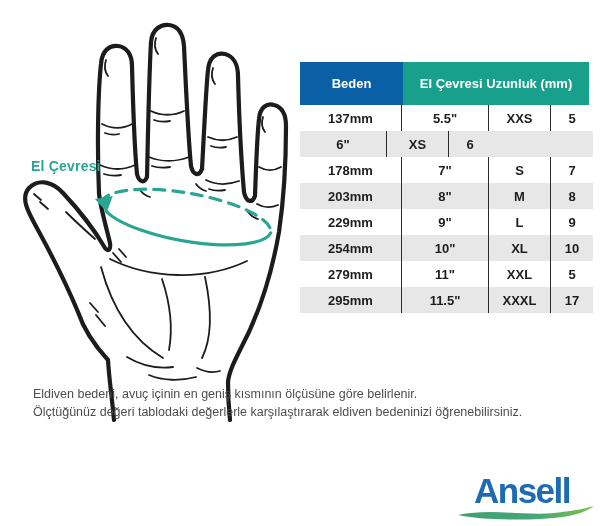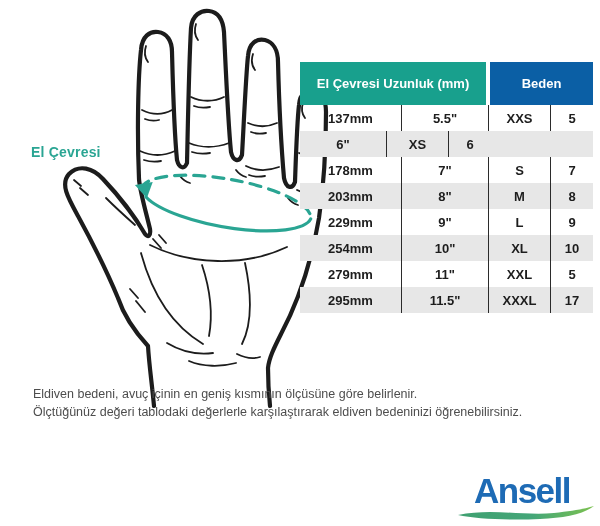--- a/index.html
+++ b/index.html
@@ -2,21 +2,21 @@
 <html><head>
 <meta charset="utf-8">
 <style>
   html,body { margin:0; padding:0; background:#fff; }
   .page {
     position:relative; width:600px; height:526px; background:#ffffff;
     font-family:"Liberation Sans", sans-serif; overflow:hidden;
   }
 
   
-  .hand-wrap { position:absolute; left:0; top:2px; width:300px; height:415px;padding-left:40px; }
+  .hand-wrap { position:absolute; left:0; top:16px; width:300px; height:415px; }
   .circ-label {
     position:absolute; left:31px; top:142px;
     color:#2aa593; font-weight:bold; font-size:14px; letter-spacing:.2px;
   }
 
   
   .size-table { position:absolute; left:300px; top:62px; width:293px; }
   .thead { display:flex; height:43px; }
   .th {
     color:#ffffff; font-weight:bold; font-size:13px;
@@ -132,22 +132,22 @@
         <path d="M -86 0 A 86 25 0 0 1 86 0" fill="none" stroke="#2aa593" stroke-width="3.2" stroke-dasharray="11 8" stroke-linecap="round"></path>
         <path d="M 86 0 A 86 25 0 0 1 -80 7" fill="none" stroke="#2aa593" stroke-width="3.2" stroke-linecap="round"></path>
         <polygon points="-93,-3 -76,-9 -79,8" fill="#2aa593"></polygon>
       </g>
     </svg>
     <div class="circ-label">El Çevresi</div>
   </div>
 
   <div class="size-table">
     <div class="thead">
+      <div class="th th-size">Beden</div>
       <div class="th th-measure">El Çevresi Uzunluk (mm)</div>
-      <div class="th th-size">Beden</div>
     </div>
     <div class="tbody">
       <div class="trow">
         <div class="cell c1">137mm</div>
         <div class="cell c2">5.5"</div>
         <div class="cell c3">XXS</div>
         <div class="cell c4">5</div>
       </div>
       <div class="trow">
         <div class="cell c2">6"</div>

